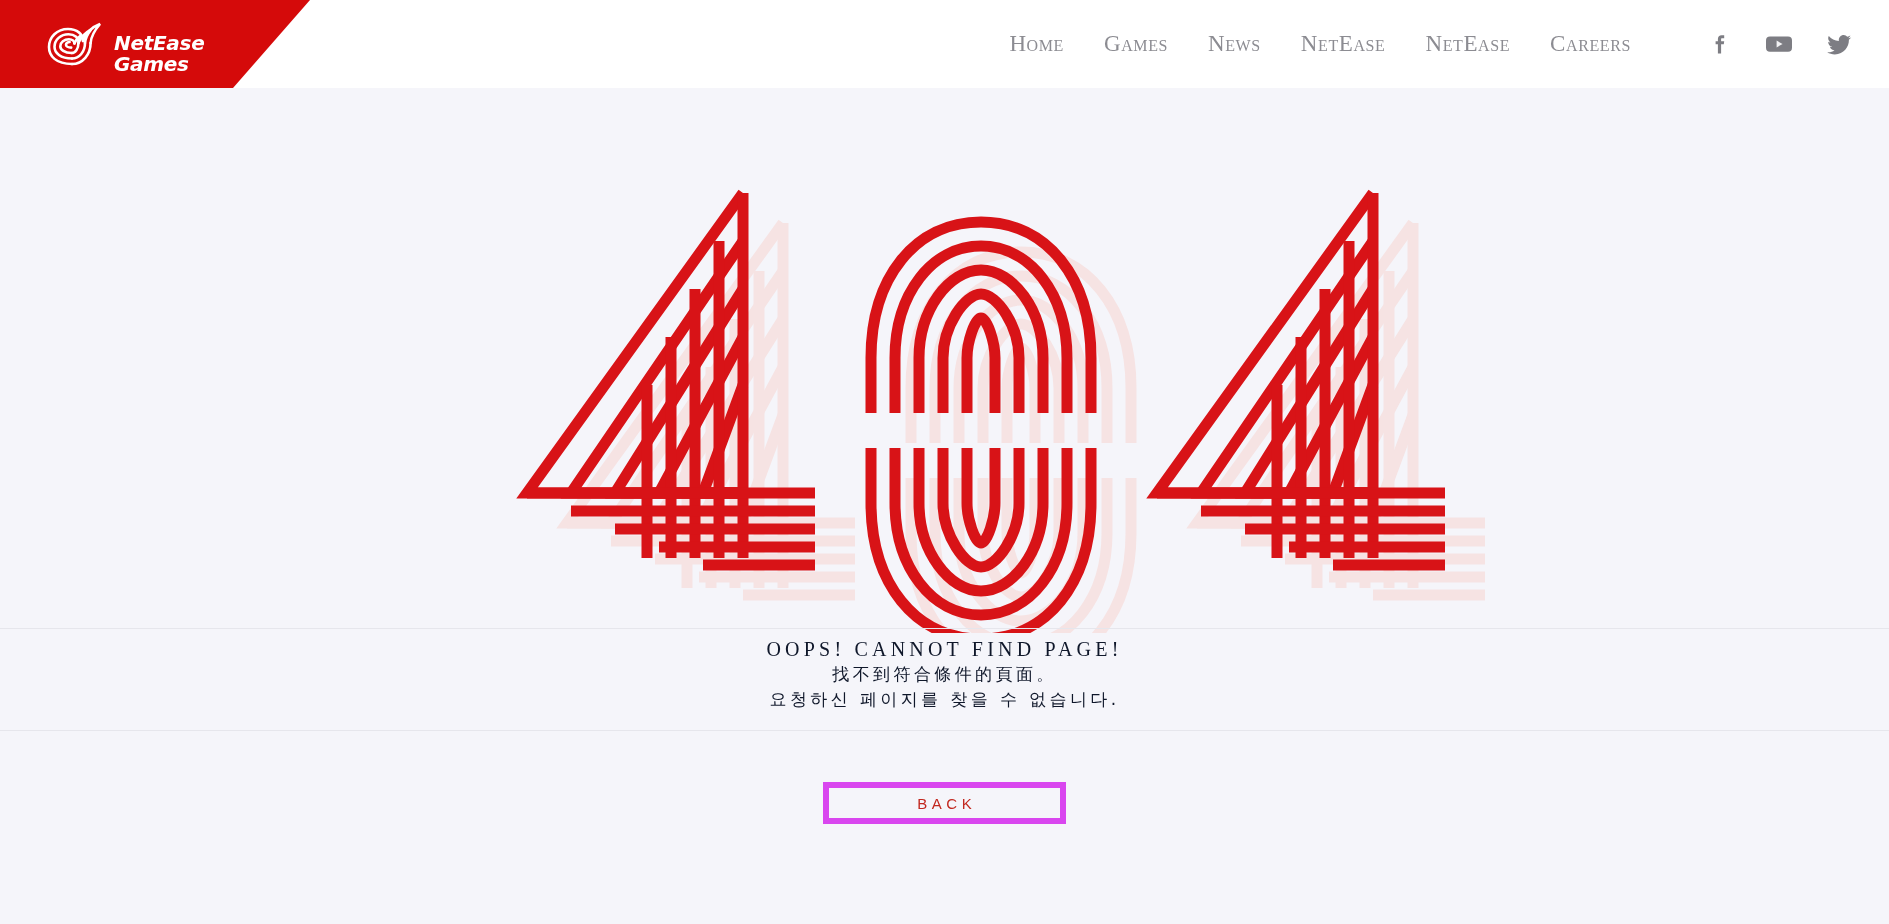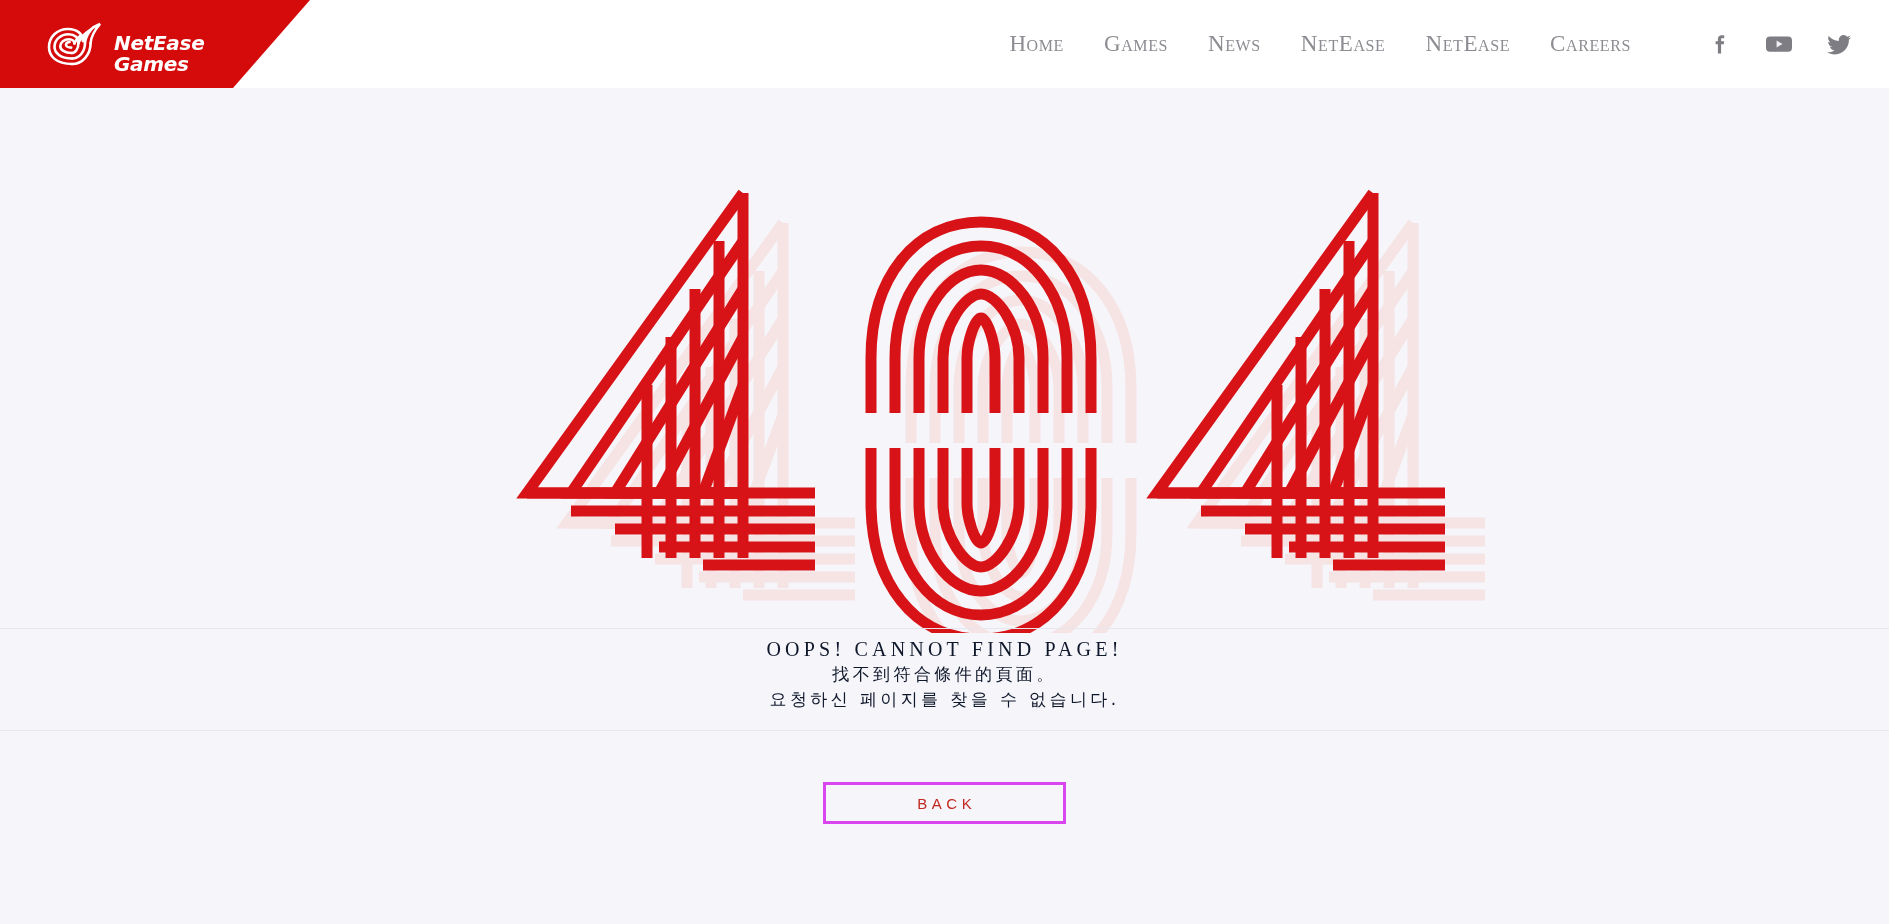--- a/index.html
+++ b/index.html
@@ -160,21 +160,21 @@
     position: absolute;
     top: 782px;
     left: 0;
     width: 1889px;
     display: flex;
     justify-content: center;
   }
   .back-btn {
     width: 243px;
     height: 42px;
-    border: 3px solid #d946ef;
+    border: 6px solid #d946ef;
     background: transparent;
     color: #c2281f;
     font-family: "Liberation Sans", sans-serif;
     font-size: 15px;
     letter-spacing: 4.5px;
     text-indent: 4.5px;
     cursor: pointer;
     display: flex;
     align-items: center;
     justify-content: center;

